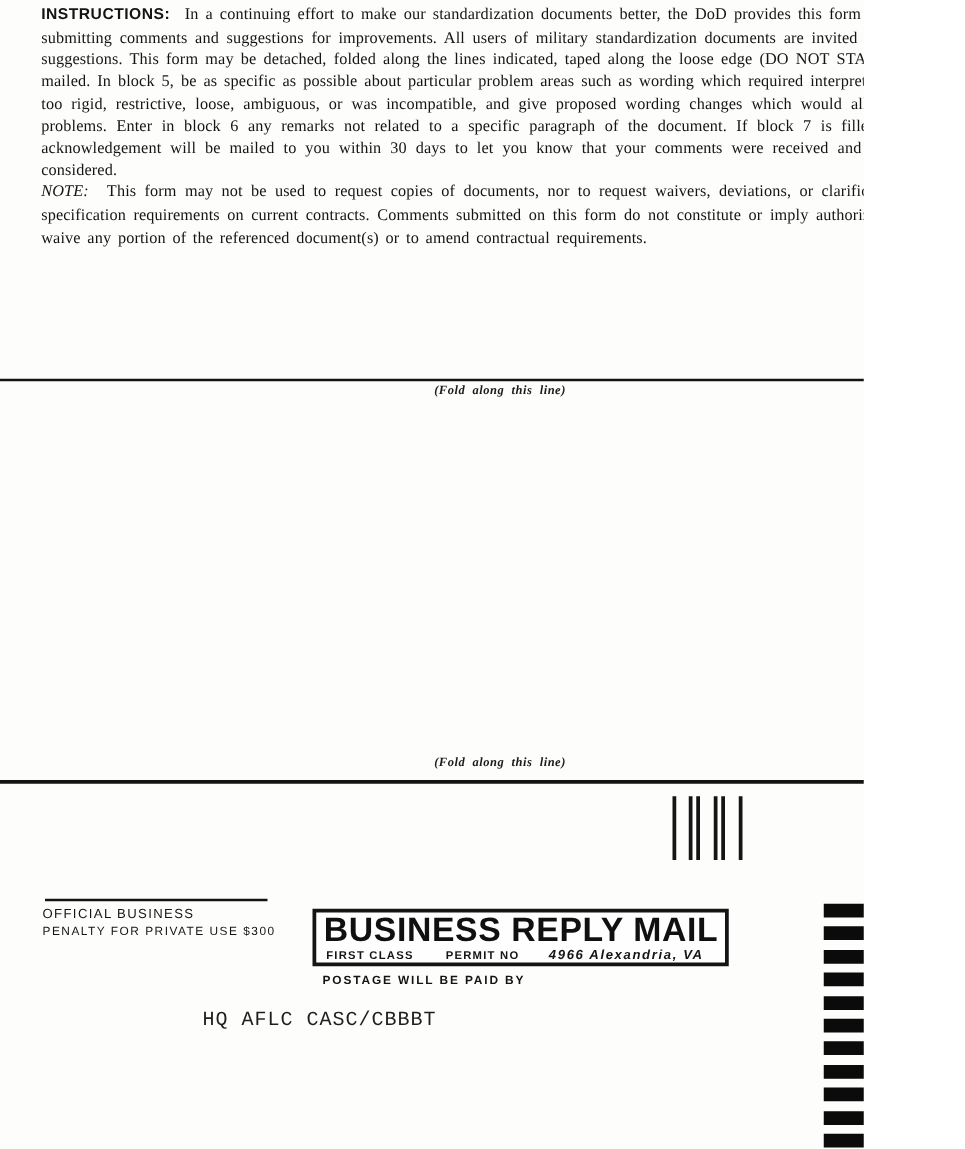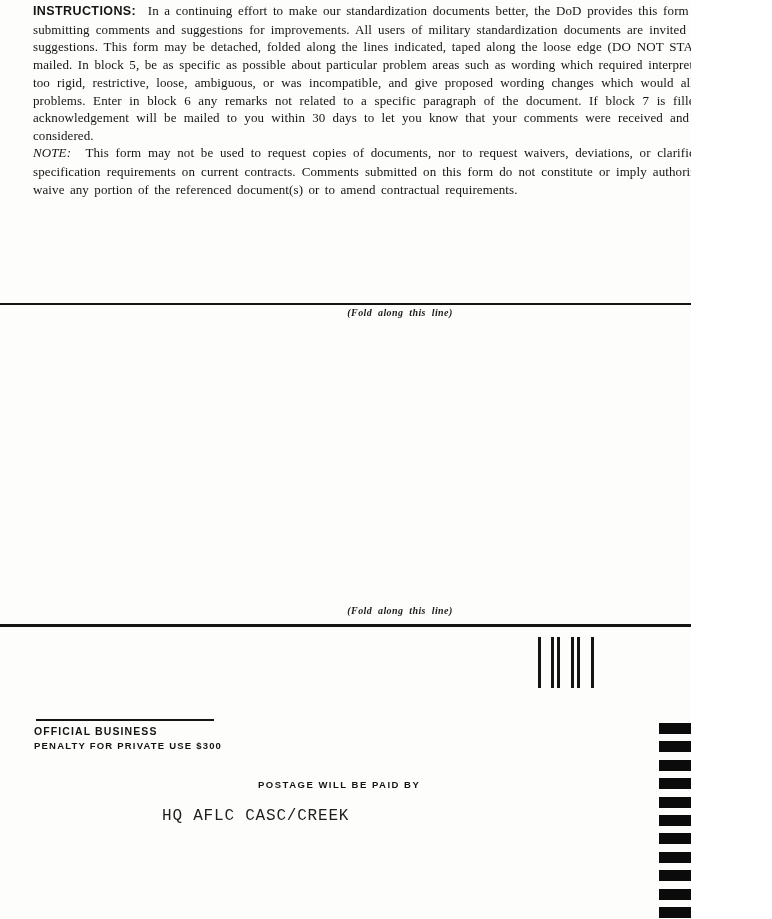--- a/index.html
+++ b/index.html
@@ -100,21 +100,21 @@
   .official-rule {
     position: absolute;
     left: 36px; top: 719px;
     width: 178px; height: 2px;
     background: #141414;
   }
   .official-1, .official-2 {
     position: absolute;
     left: 34px;
     font-family: "Liberation Sans", sans-serif;
-    font-weight: bold;
+    font-weight: normal;
     white-space: nowrap;
   }
   .official-1 { top: 725px; font-size: 10.5px; letter-spacing: 1.1px; }
   .official-2 { top: 740px; font-size: 9.5px; letter-spacing: 1.2px; }
 
   
   .brm-box {
     position: absolute;
     left: 250px; top: 727px;
     width: 333px; height: 46px;
@@ -221,20 +221,28 @@
       <div class="bar"></div>
       <div class="bar"></div>
     <div class="bar"></div>
       <div class="bar"></div>
   </div>
 
   <div class="official-rule"></div>
   <div class="official-1">OFFICIAL BUSINESS</div>
   <div class="official-2">PENALTY FOR PRIVATE USE $300</div>
 
+  <div class="brm-box">
+    <div class="brm-title">BUSINESS REPLY MAIL</div>
+    <div class="brm-sub">
+      <span class="sp1">FIRST CLASS</span>
+      <span class="sp2">PERMIT NO</span>
+      <span class="brm-permit">4966  Alexandria, VA</span>
+    </div>
+  </div>
 
   <div class="postage-paid">POSTAGE WILL BE PAID BY</div>
 
   <div class="address">
-    <div>HQ AFLC CASC/CREEK</div>
+    <div>HQ AFLC CASC/CBBBT</div>
   </div>
 
 </div>
 
 </body></html>

